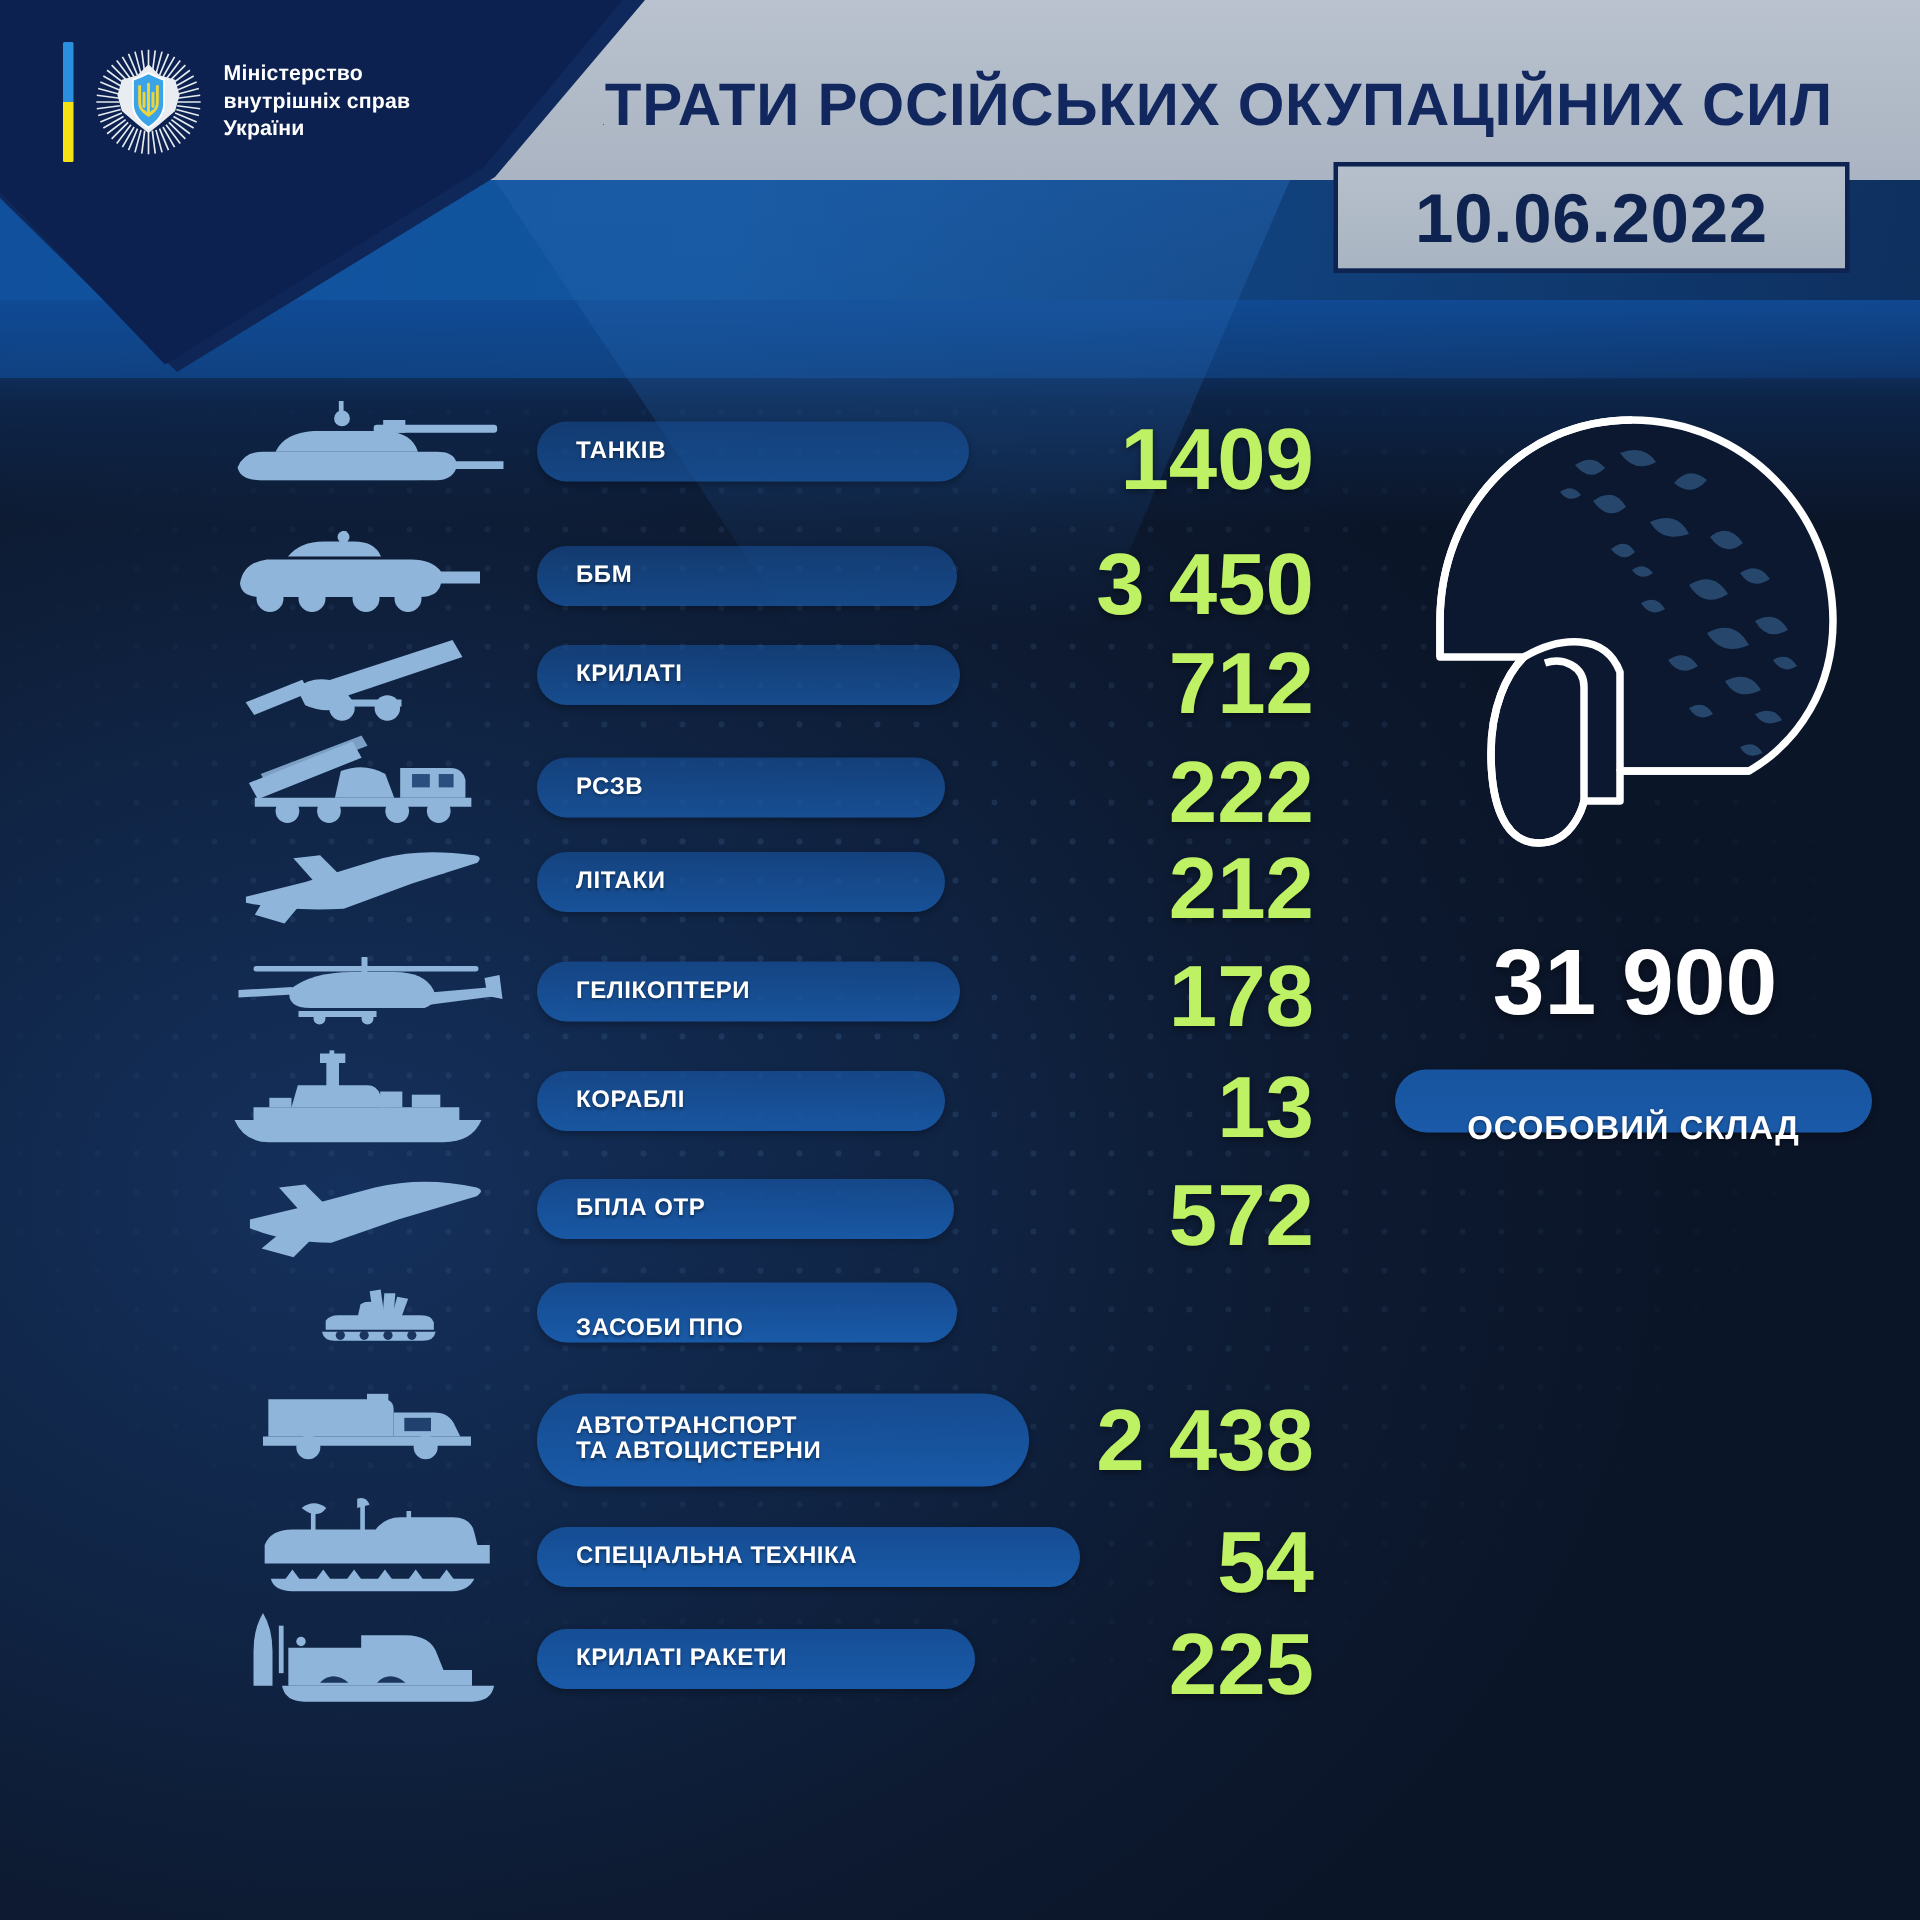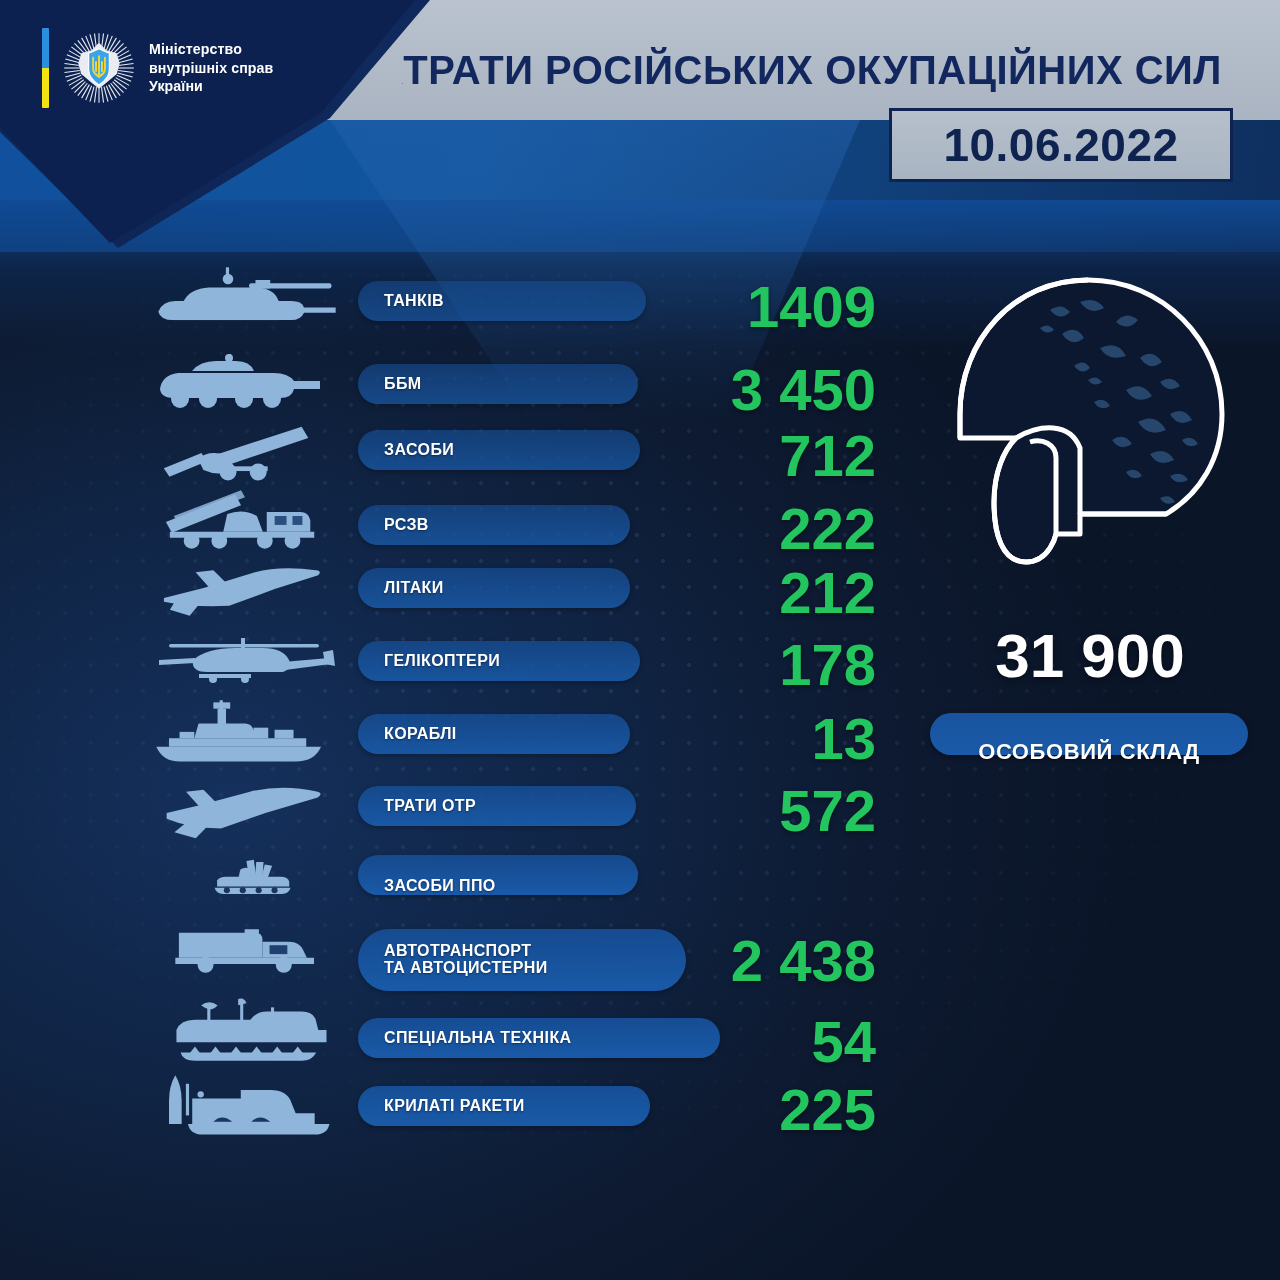--- a/index.html
+++ b/index.html
@@ -94,21 +94,21 @@
     box-shadow: 0 2px 5px rgba(0,0,0,.28);
   }
   .pill span {
     color:#fff; font-weight:800; font-size:16px; letter-spacing:.4px;
     text-shadow: 0 1px 2px rgba(0,0,0,.45); white-space:pre-line; line-height:1.05;
   }
   .pill.two-line { height:62px; border-radius:31px; }
 
   .value {
     position:absolute; right:0; width:300px; text-align:right;
-    color:#22c55e; font-weight:800; font-size:58px; letter-spacing:0px;
+    color:#bef264; font-weight:800; font-size:58px; letter-spacing:0px;
     text-shadow: 0 2px 5px rgba(0,0,0,.4);
   }
 
   
   .helmet-wrap { position:absolute; left:930px; top:262px; width:310px; height:330px; }
   .personnel-value {
     position:absolute; left:900px; top:620px; width:380px; text-align:center;
     color:#fff; font-weight:800; font-size:62px; letter-spacing:0px;
     text-shadow: 0 2px 6px rgba(0,0,0,.45);
   }
@@ -257,21 +257,21 @@
       <path d="M52 34 L150 2 l7 12 L62 46 Z"></path>
       <path d="M40 36 q12 -10 30 -4 l10 14 q-16 10 -34 2 Z"></path>
       <path d="M4 46 L44 30 l5 9 L10 55 Z"></path>
       <circle cx="72" cy="50" r="9"></circle>
             <circle cx="104" cy="50" r="9"></circle>
       <rect x="58" y="44" width="56" height="5"></rect>
     </g>
         </svg>
       </div>
       <div class="pill" style="left: 358px; top: 430px; width: 282px; background: linear-gradient(rgba(22, 78, 150, 0.63), rgba(25, 90, 168, 0.753));">
-        <span>ЗАСОБИ</span>
+        <span>КРИЛАТІ</span>
       </div>
       <div class="value" style="top: 422px; right: 24px;">712</div>
       <div class="row-icon" style="left: 158px; top: 485px; width: 178px; height: 66px;">
         <svg viewBox="0 0 180 64" width="178" height="66">
           <g fill="#8fb5da">
       <path d="M8 36 L78 8 l6 11 L14 47 Z"></path>
       <path d="M16 30 L84 4 l4 7 L20 37 Z" opacity=".85"></path>
       <path d="M70 28 q16 -6 30 2 l6 16 H66 Z"></path>
       <path d="M110 26 h34 q8 0 10 8 v12 h-44 Z"></path>
       <rect x="118" y="30" width="12" height="9" fill="#2a4f7e"></rect>
@@ -344,21 +344,21 @@
         <svg viewBox="0 0 180 64" width="180" height="62">
           <g fill="#8fb5da">
       <path d="M6 34 L40 26 L92 12 q34 -8 70 0 q6 2 0 6 l-54 16 L62 50 Q30 50 6 40 Z"></path>
       <path d="M26 12 L44 10 L62 28 L42 30 Z"></path>
       <path d="M26 44 L48 48 L36 60 L14 54 Z"></path>
       <path d="M96 20 L124 18 L130 25 L102 28 Z" opacity=".9"></path>
     </g>
         </svg>
       </div>
       <div class="pill" style="left: 358px; top: 786px; width: 278px; background: linear-gradient(rgba(22, 78, 150, 0.835), rgba(25, 90, 168, 0.957));">
-        <span>ТРАТИ ОТР</span>
+        <span>БПЛА ОТР</span>
       </div>
       <div class="value" style="top: 777px; right: 24px;">572</div>
       <div class="row-icon" style="left: 200px; top: 842px; width: 110px; height: 72px;">
         <svg viewBox="0 0 180 64" width="110" height="72">
           <g fill="#8fb5da">
       <path d="M76 4 L88 2 L92 30 L80 32 Z"></path>
       <path d="M92 6 L104 6 L102 32 L90 32 Z"></path>
       <path d="M106 10 L118 12 L110 34 L100 32 Z"></path>
       <path d="M66 18 q10 -6 22 2 l6 16 H62 Z"></path>
       <path d="M28 36 q4 -6 14 -6 h90 q12 0 14 8 v8 H28 Z"></path>

